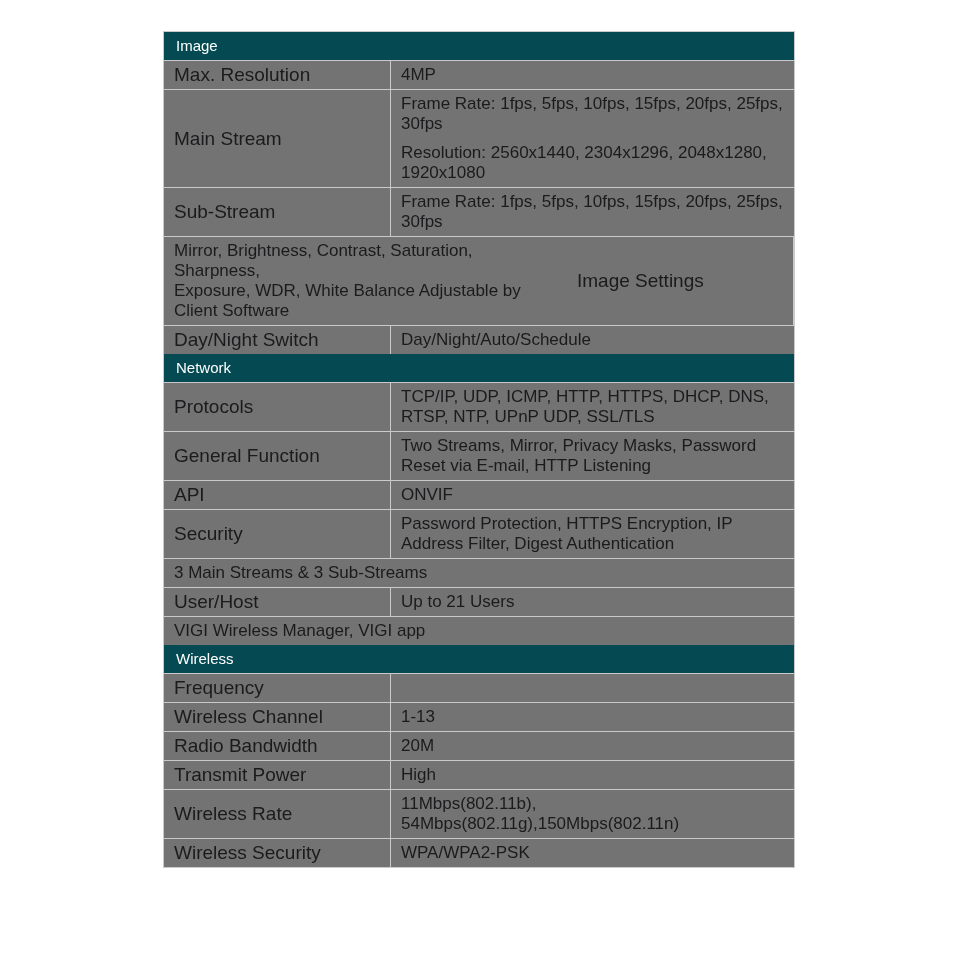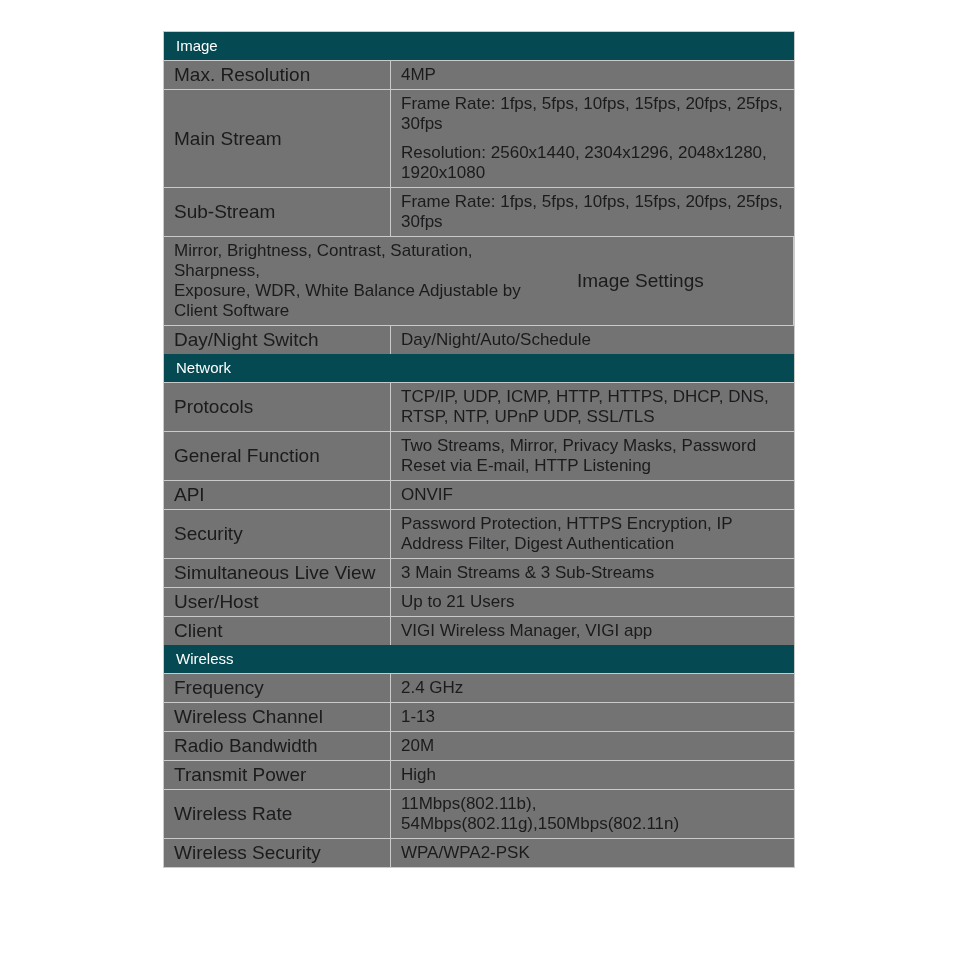--- a/index.html
+++ b/index.html
@@ -134,46 +134,41 @@
     </div>
   </div>
   <div class="row">
     <div class="cell label">Security</div>
     <div class="cell value">
       <p>Password Protection, HTTPS Encryption, IP
 Address Filter, Digest Authentication</p>
     </div>
   </div>
   <div class="row">
-    <div class="cell label">Simultaneous Live View</div>
     <div class="cell value">
       <p>3 Main Streams &amp; 3 Sub-Streams</p>
     </div>
   </div>
   <div class="row">
     <div class="cell label">User/Host</div>
     <div class="cell value">
       <p>Up to 21 Users</p>
     </div>
   </div>
   <div class="row">
-    <div class="cell label">Client</div>
     <div class="cell value">
       <p>VIGI Wireless Manager, VIGI app</p>
     </div>
   </div>
 
   <div class="section-header">
     <span>Wireless</span>
   </div>
   <div class="row">
     <div class="cell label">Frequency</div>
-    <div class="cell value">
-      <p>2.4 GHz</p>
-    </div>
   </div>
   <div class="row">
     <div class="cell label">Wireless Channel</div>
     <div class="cell value">
       <p>1-13</p>
     </div>
   </div>
   <div class="row">
     <div class="cell label">Radio Bandwidth</div>
     <div class="cell value">

